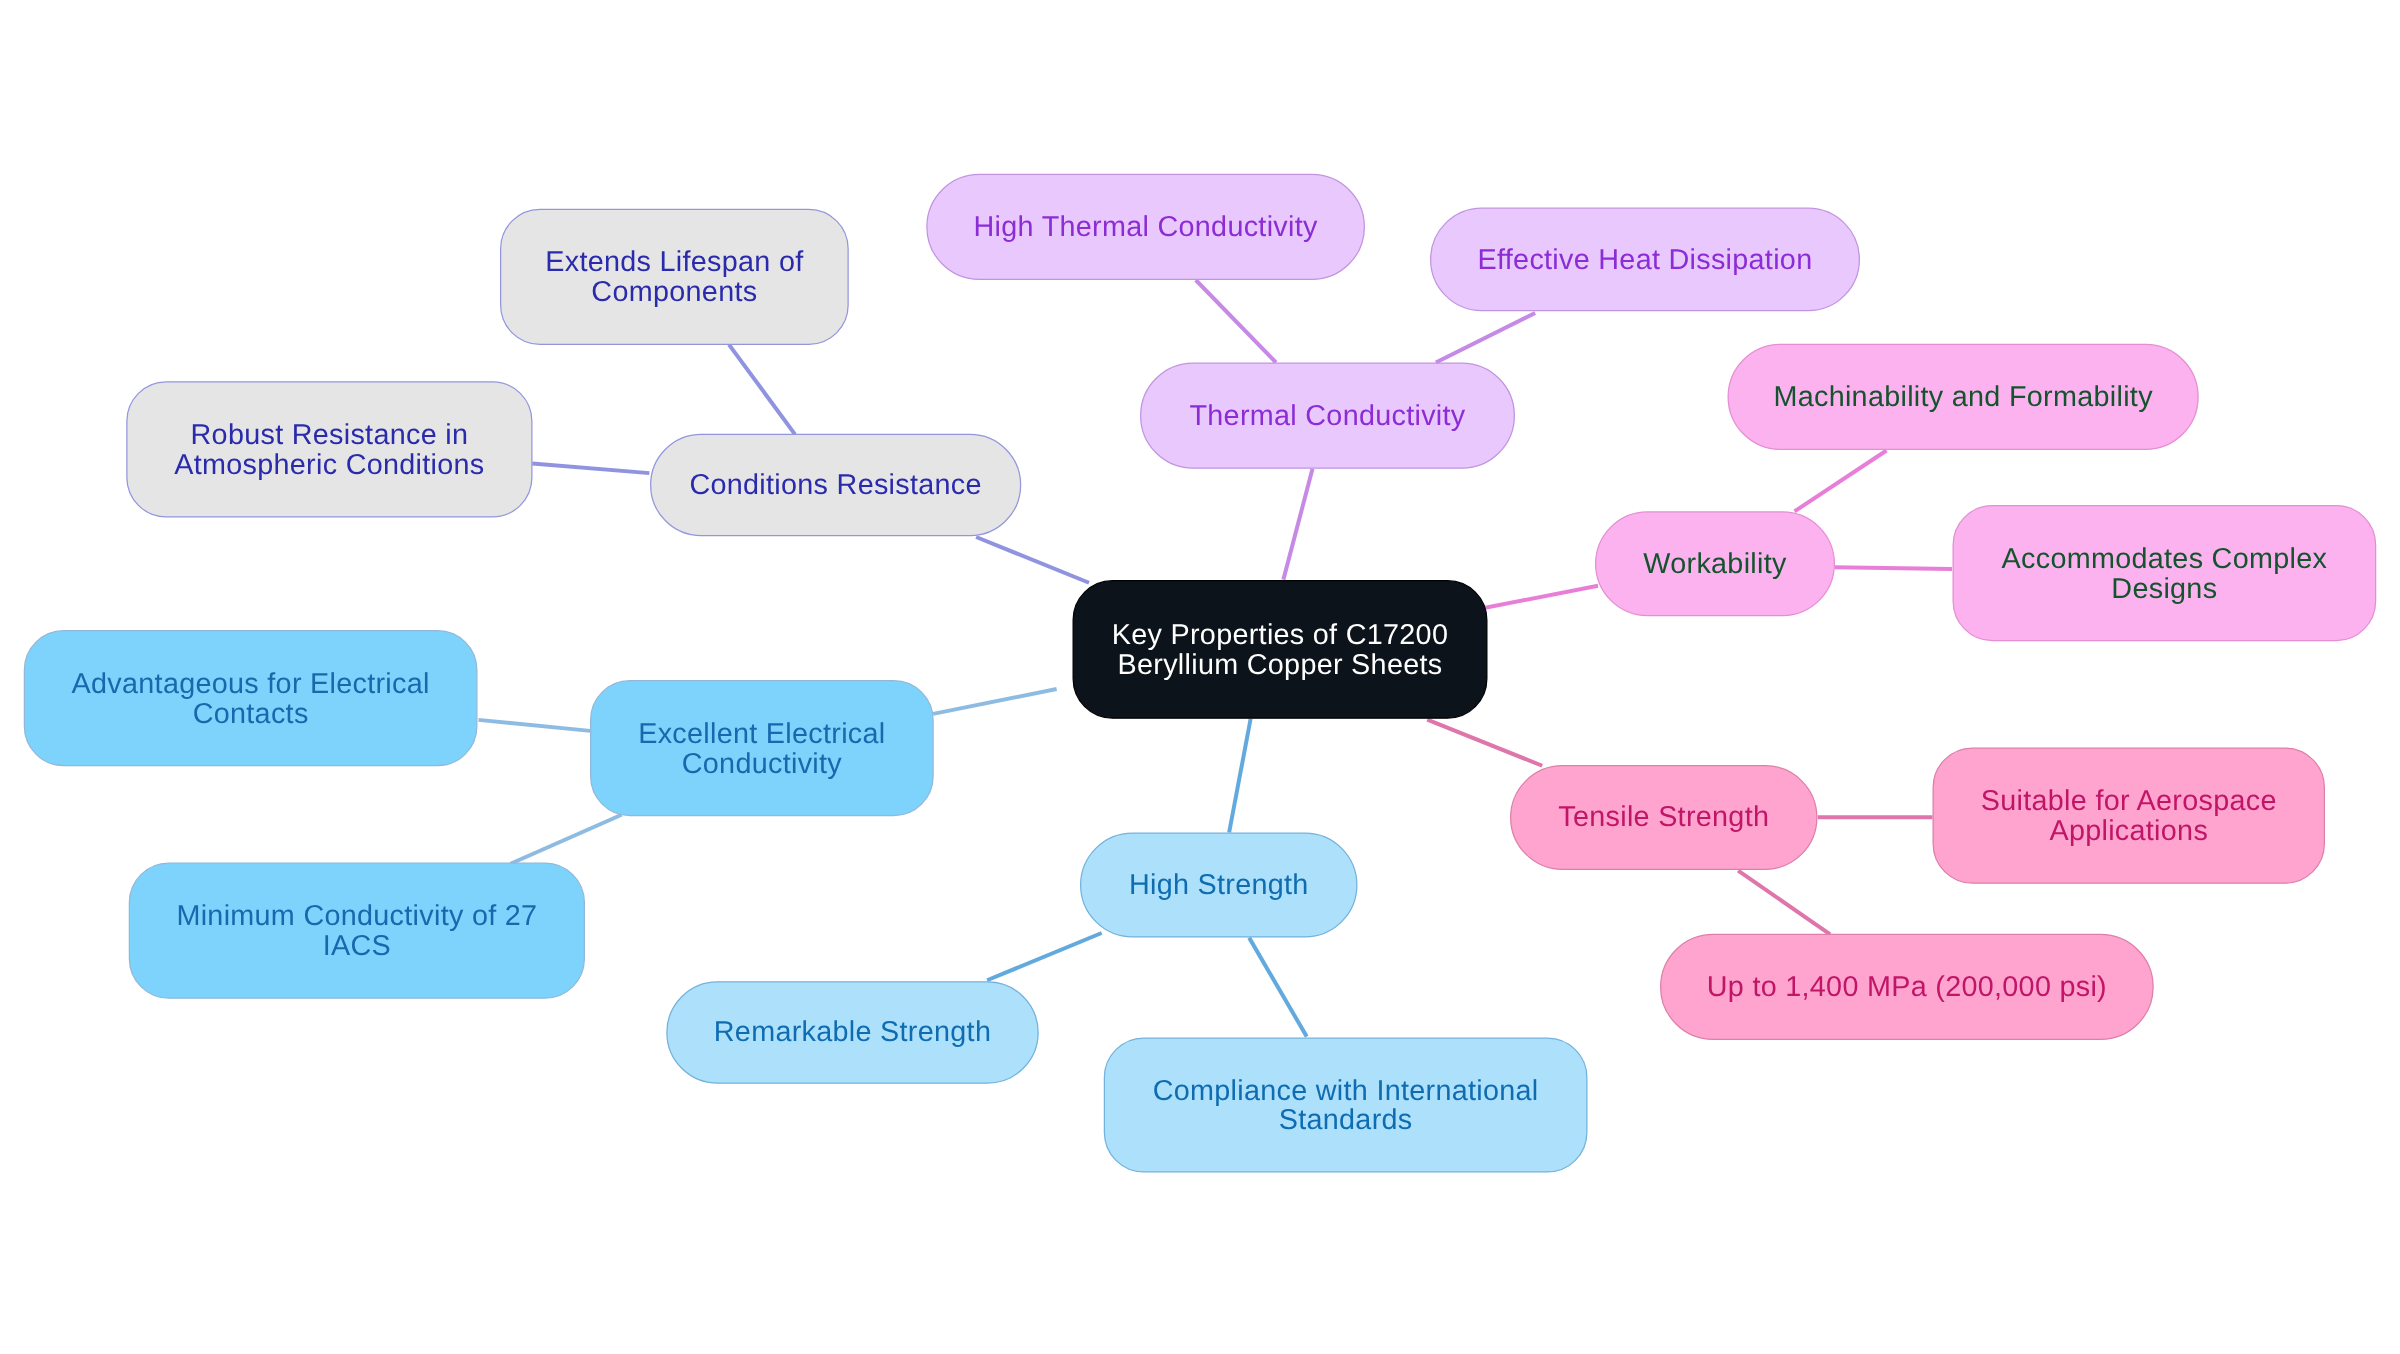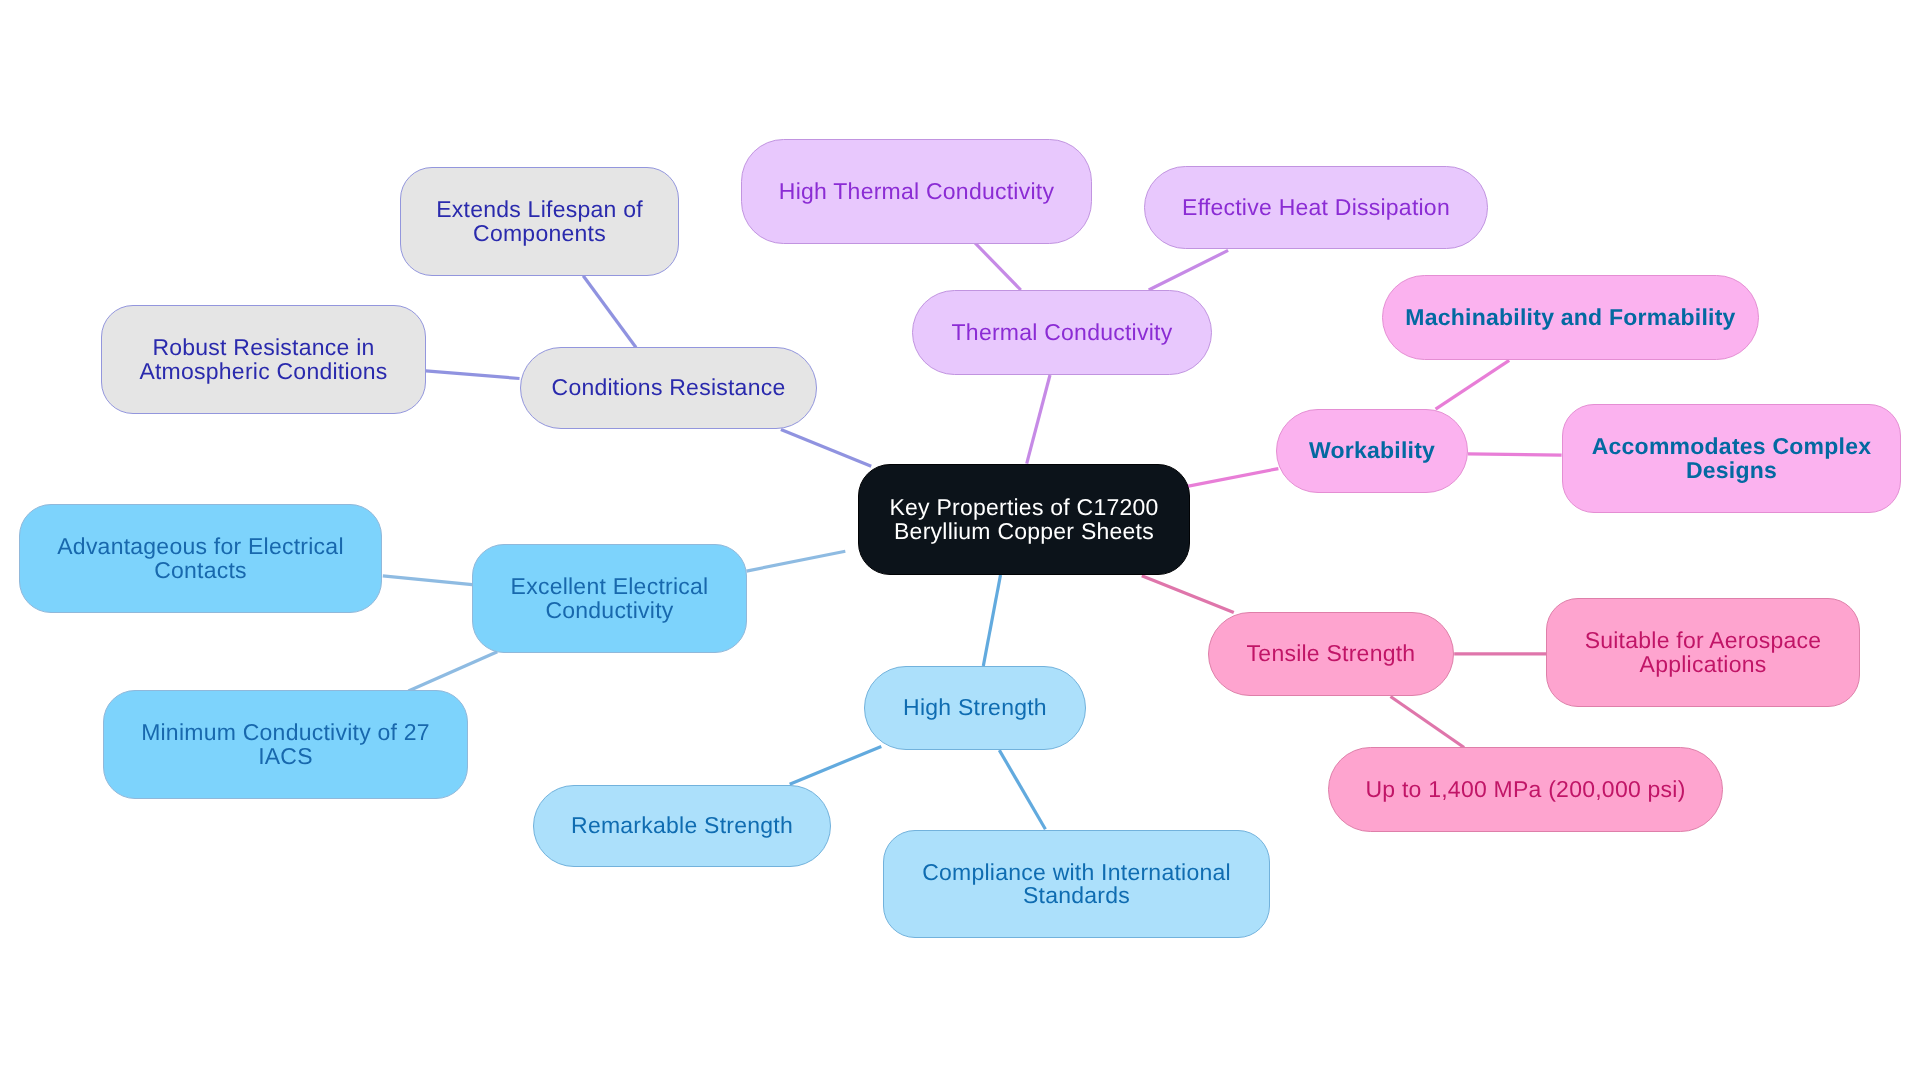--- a/index.html
+++ b/index.html
@@ -17,21 +17,21 @@
   .n-purple{background:#e8c8fd;border-color:#c194e0;color:#8b2cd4;}
   .e-purple{stroke:#c68ae6;}
   .n-periwinkle{background:#e5e5e5;border-color:#9396dd;color:#2a2aad;}
   .e-periwinkle{stroke:#9093e0;}
   .n-lightblue{background:#7dd3fc;border-color:#91b8da;color:#1868ad;}
   .e-lightblue{stroke:#8ebbe2;}
   .n-blue{background:#ace0fb;border-color:#72b2dc;color:#0f6cb1;}
   .e-blue{stroke:#62aade;}
   .n-pink{background:#fea4cf;border-color:#de7fa9;color:#c11567;}
   .e-pink{stroke:#df76ab;}
-  .n-magenta{background:#fbb2ef;border-color:#e48ed3;color:#0369a1;font-weight:bold;}
+  .n-magenta{background:#fbb2ef;border-color:#e48ed3;color:#14532d;}
   .e-magenta{stroke:#e87ed7;}
   .n-root{background:#0c131a;border-color:#010204;color:#ffffff;margin-left:12px;}
 </style>
 </head>
 <body>
 
 <div id="stage">
 
   <svg id="edge-layer" viewBox="0 0 1920 1083">
     <path class="edge e-purple" d="M1026.7,463.7 L1050.0,375.0"></path>
@@ -54,21 +54,21 @@
     <path class="edge e-magenta" d="M1467.9,453.8 L1561.6,455.2"></path>
   </svg>
 
   <div class="node n-root" style="left:846px;top:464px;width:332px;height:111px;border-radius:32px">
     <span class="lbl">Key Properties of C17200
 Beryllium Copper Sheets</span>
   </div>
   <div class="node n-purple" style="left:912px;top:290px;width:300px;height:85px;border-radius:42.5px">
     <span class="lbl">Thermal Conductivity</span>
   </div>
-  <div class="node n-purple" style="left:741px;top:139px;width:351px;height:105px;border-radius:42.5px">
+  <div class="node n-purple" style="left:741px;top:139px;width:351px;height:85px;border-radius:42.5px">
     <span class="lbl">High Thermal Conductivity</span>
   </div>
   <div class="node n-purple" style="left:1144px;top:166px;width:344px;height:83px;border-radius:41.5px">
     <span class="lbl">Effective Heat Dissipation</span>
   </div>
   <div class="node n-periwinkle" style="left:520px;top:347px;width:297px;height:82px;border-radius:41px">
     <span class="lbl">Conditions Resistance</span>
   </div>
   <div class="node n-periwinkle" style="left:400px;top:167px;width:279px;height:109px;border-radius:32px">
     <span class="lbl">Extends Lifespan of

